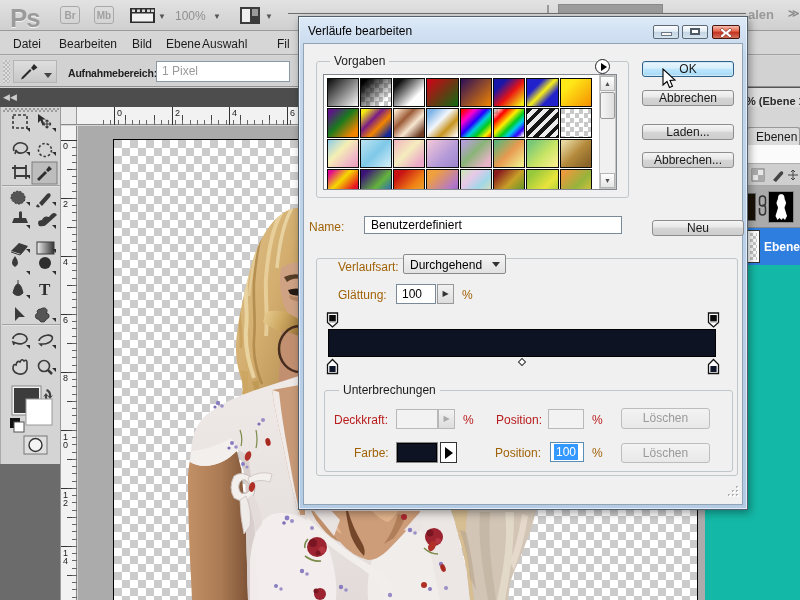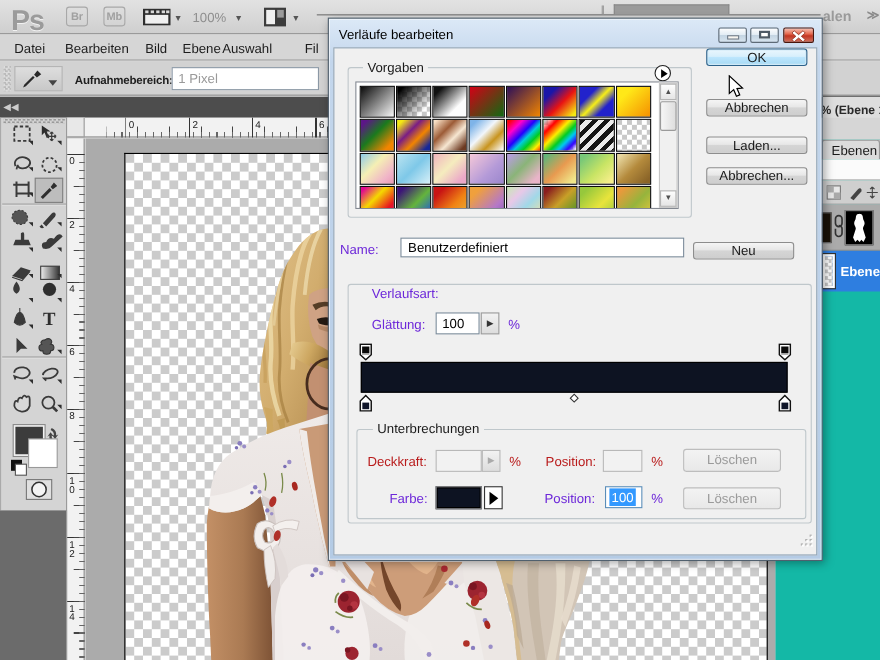--- a/index.html
+++ b/index.html
@@ -53,21 +53,21 @@
   background:linear-gradient(#dce9f7 0%, #c3d6ec 8%, #b4cbe5 100%); border:1px solid #50606e;
   box-shadow:inset 0 0 0 1px rgba(255,255,255,0.6), 2px 3px 8px rgba(0,0,0,0.35); }
 #dlgtitle { left:9px; top:7px; font-size:12px; color:#000; }
 #dlgclient { left:4px; top:26px; width:440px; height:462px; background:#f0f0f0; border:1px solid #90a4b6; }
 .capbtn { position:absolute; top:8px; height:14px; border-radius:2px; border:1px solid #5d6a76; }
 .groupbox { position:absolute; border:1px solid #bfc7cb; border-radius:3px; }
 .grouplabel { position:absolute; top:-8px; background:#f0f0f0; padding:0 4px; font-size:12px; color:#1a1a1a; white-space:nowrap; }
 .btn { position:absolute; width:92px; height:16px; background:linear-gradient(#f5f5f5,#e7e7e7 45%,#d5d5d5 50%,#cecece); border:1px solid #8d8d8d; border-radius:3px; font-size:12px; color:#1a1a1a; text-align:center; line-height:14px; }
 .btn.dis { color:#9a9a9a; background:linear-gradient(#f3f3f3,#e8e8e8); border-color:#bdbdbd; }
 .fld { position:absolute; background:#fff; border:1px solid #7a8a99; font-size:12px; color:#000; }
-.lbl { position:absolute; font-size:12px; color:#6d28d9; white-space:nowrap; }
+.lbl { position:absolute; font-size:12px; color:#a16207; white-space:nowrap; }
 .lbl.dis { color:#b91c1c; }
 .spinbtn { position:absolute; width:17px; height:20px; background:linear-gradient(#f2f2f2,#ddd); border:1px solid #999; font-size:8px; color:#333; text-align:center; line-height:18px; }
 .gcell { position:absolute; width:32.3px; height:29.6px; border:1px solid #0a0a0a; }
 </style></head>
 <body>
 
 <div class="abs" id="appbar">
   <div class="abs" id="pslogo">Ps</div>
   <div class="abs appicon" style="left:60px;">Br</div>
   <div class="abs appicon" style="left:94px;">Mb</div>
@@ -434,31 +434,35 @@
       <div class="gcell" style="left:202.29999999999998px;top:94.30000000000001px;background:linear-gradient(135deg,#96c83c 15%,#e8e43c 60%,#96c83c);"></div>
       <div class="gcell" style="left:235.59999999999997px;top:94.30000000000001px;background:linear-gradient(135deg,#e89a3c 12%,#96b43c 55%,#e8c83c);"></div>
     </div>
 
     <div class="abs" style="left:295px;top:31px;width:17px;height:114px;background:#f0f0f0;border:1px solid #c5c5c5;">
       <div class="abs" style="left:0;top:0;width:15px;height:15px;background:linear-gradient(#fefefe,#e5e5e5);border:1px solid #b5b5b5;font-size:7px;color:#505050;text-align:center;line-height:14px;">▲</div>
       <div class="abs" style="left:0;top:97px;width:15px;height:15px;background:linear-gradient(#fefefe,#e5e5e5);border:1px solid #b5b5b5;font-size:7px;color:#505050;text-align:center;line-height:14px;">▼</div>
       <div class="abs" style="left:0;top:16px;width:15px;height:27px;background:linear-gradient(90deg,#f6f6f6,#dedede);border:1px solid #9a9a9a;border-radius:2px;"></div>
     </div>
 
-    <div class="btn" style="left:338px;top:0;background:linear-gradient(#eaf6fd,#d7effc 45%,#bde6fd 50%,#a6d9f4);border-color:#2c628b;box-shadow:inset 0 0 0 1px #cfe9f7;">OK</div>
+    <div class="btn" style="left:338px;top:17px;background:linear-gradient(#eaf6fd,#d7effc 45%,#bde6fd 50%,#a6d9f4);border-color:#2c628b;box-shadow:inset 0 0 0 1px #cfe9f7;">OK</div>
     <div class="btn" style="left:338px;top:46px;">Abbrechen</div>
     <div class="btn" style="left:338px;top:80px;">Laden...</div>
     <div class="btn" style="left:338px;top:108px;">Abbrechen...</div>
 
     <div class="lbl" style="left:5px;top:176px;">Name:</div>
     <div class="fld" style="left:60px;top:172px;width:258px;height:18px;line-height:16px;padding-left:6px;">Benutzerdefiniert</div>
-    <div class="btn" style="left:326px;top:176px;">Neu</div>
+    <div class="btn" style="left:348px;top:176px;">Neu</div>
 
     <div class="groupbox" style="left:12px;top:214px;width:422px;height:218px;"></div>
     <div class="lbl" style="left:34px;top:216px;">Verlaufsart:</div>
+    <div class="abs" style="left:99px;top:210px;width:103px;height:20px;background:linear-gradient(#f4f4f4,#e2e2e2);border:1px solid #8a8a8a;border-radius:2px;">
+      <div class="abs" style="left:6px;top:3px;font-size:12px;color:#000;">Durchgehend</div>
+      <div class="abs" style="left:88px;top:7px;width:0;height:0;border-top:5px solid #333;border-left:4px solid transparent;border-right:4px solid transparent;"></div>
+    </div>
     <div class="lbl" style="left:34px;top:244px;">Glättung:</div>
     <div class="fld" style="left:92px;top:240px;width:40px;height:20px;line-height:18px;padding-left:5px;">100</div>
     <div class="spinbtn" style="left:133px;top:240px;">▶</div>
     <div class="lbl" style="left:158px;top:244px;">%</div>
 
     <svg class="abs" style="left:22px;top:268px;" width="13" height="16">
         <path d="M1.5 1 h10 v9.5 l-5 4.5 l-5 -4.5 Z" fill="#fff" stroke="#111" stroke-width="1.3"></path>
         <rect x="3.2" y="3" width="6.6" height="6" fill="#0a0a0a"></rect>
         <rect x="3.2" y="9" width="6.6" height="1.5" fill="#999"></rect>
       </svg>

